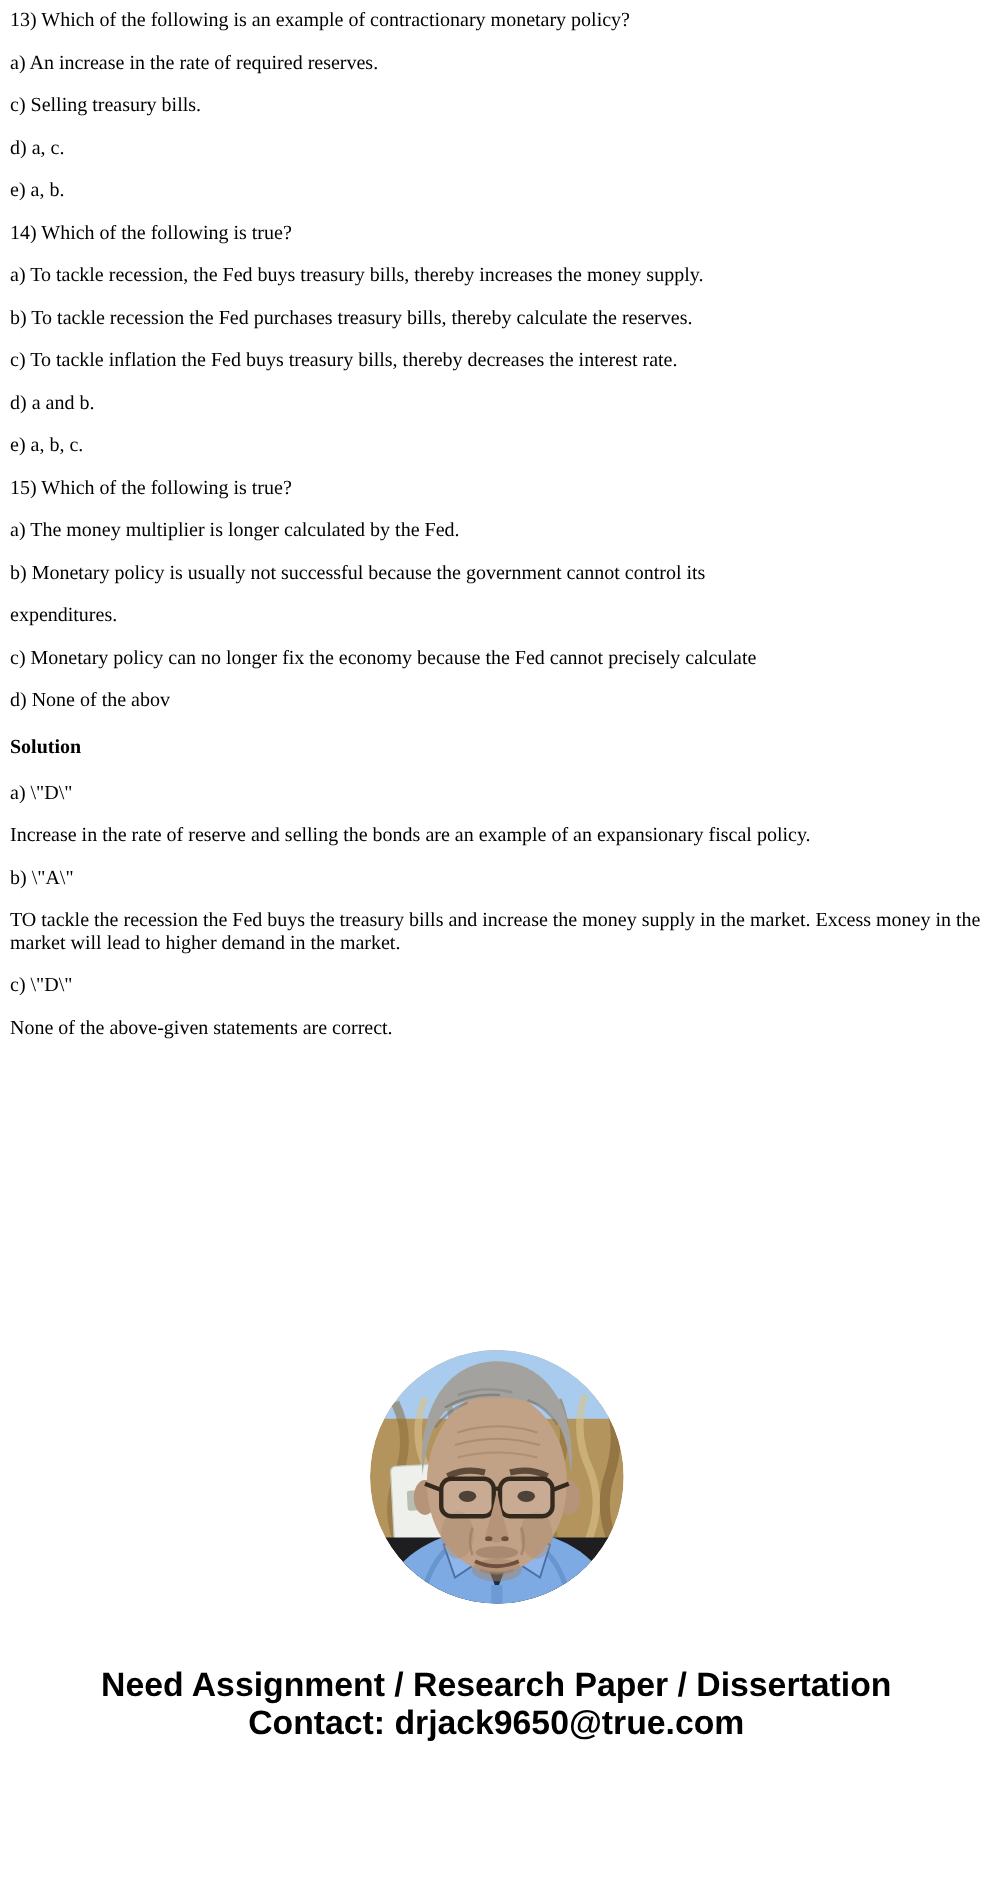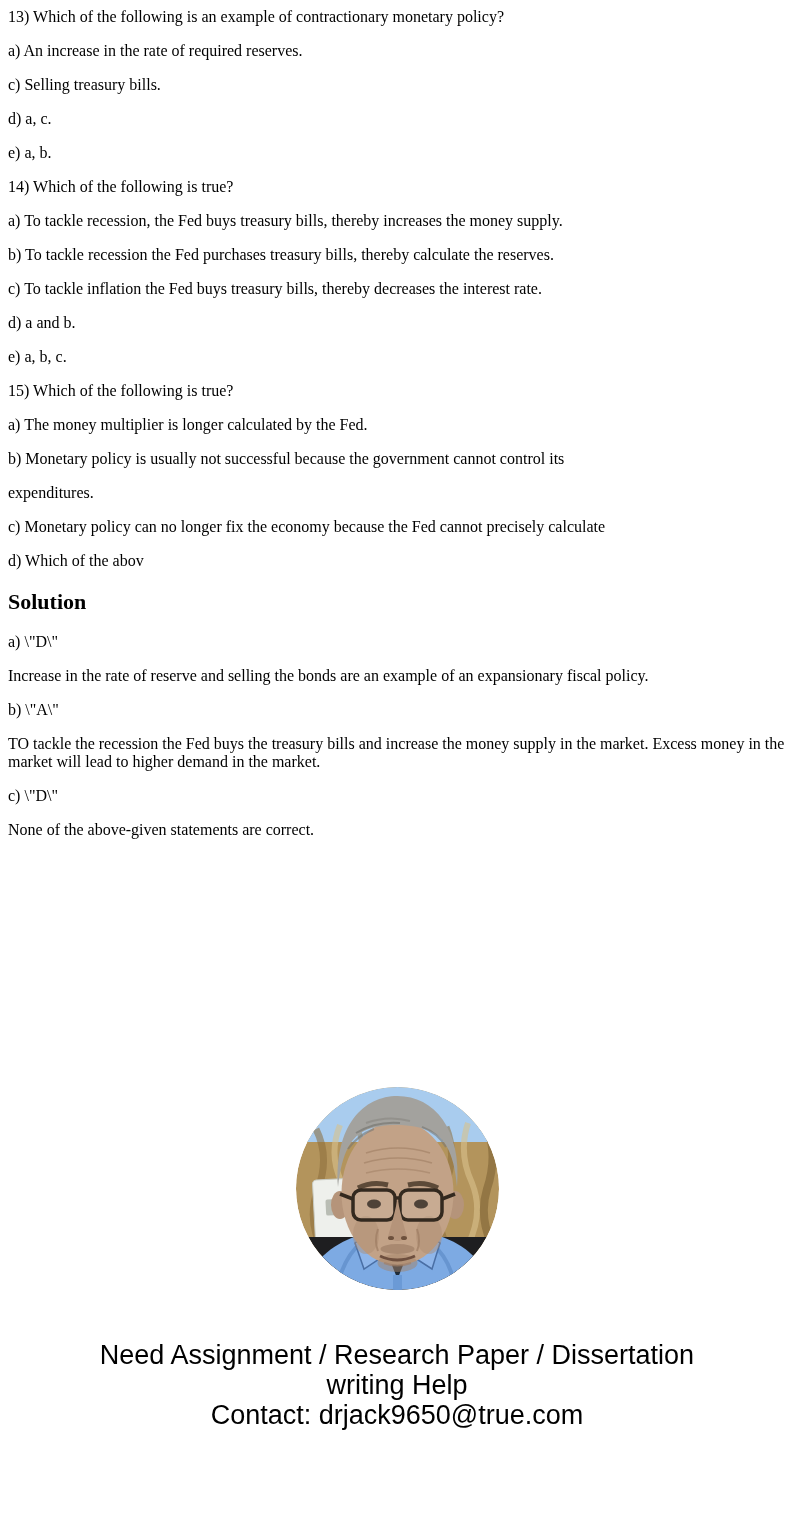--- a/index.html
+++ b/index.html
@@ -10,21 +10,21 @@
     margin: 8px;
     width: 778px;
     font-family: "Liberation Serif", serif;
     font-size: 16px;
   }
   main[data-name="document"] p {
     margin: 0 0 15.6px 0;
     line-height: 1.15;
   }
   h3[data-name="solution-heading"] {
-    font-size: 22px;
+    font-size: 16px;
     font-weight: bold;
     margin: 18.7px 0;
     line-height: 1.15;
   }
   .avatar-row {
     margin-top: 247px;
     text-align: center;
     height: 203px;
   }
   .avatar-circle {
@@ -32,21 +32,21 @@
     width: 203px;
     height: 203px;
     border-radius: 50%;
     overflow: hidden;
   }
   footer[data-name="footer-banner"] {
     margin-top: 50px;
     margin-bottom: 20px;
     text-align: center;
     font-family: "Liberation Sans", sans-serif;
-    font-weight: normal;
+    font-weight: bold;
     font-size: 27px;
     line-height: 30px;
     letter-spacing: 0px;
     color: #000000;
   }
 </style>
 </head>
 <body>
 
 <main data-name="document">
@@ -59,21 +59,21 @@
   <p data-name="question-paragraph">a) To tackle recession, the Fed buys treasury bills, thereby increases the money supply.</p>
   <p data-name="question-paragraph">b) To tackle recession the Fed purchases treasury bills, thereby calculate the reserves.</p>
   <p data-name="question-paragraph">c) To tackle inflation the Fed buys treasury bills, thereby decreases the interest rate.</p>
   <p data-name="question-paragraph">d) a and b.</p>
   <p data-name="question-paragraph">e) a, b, c.</p>
   <p data-name="question-paragraph">15) Which of the following is true?</p>
   <p data-name="question-paragraph">a) The money multiplier is longer calculated by the Fed.</p>
   <p data-name="question-paragraph">b) Monetary policy is usually not successful because the government cannot control its</p>
   <p data-name="question-paragraph">expenditures.</p>
   <p data-name="question-paragraph">c) Monetary policy can no longer fix the economy because the Fed cannot precisely calculate</p>
-  <p data-name="question-paragraph">d) Which of the abov</p>
+  <p data-name="question-paragraph">d) None of the abov</p>
 
   <h3 data-name="solution-heading">Solution</h3>
 
   <p data-name="solution-paragraph">a) \"D\"</p>
   <p data-name="solution-paragraph">Increase in the rate of reserve and selling the bonds are an example of an expansionary fiscal policy.</p>
   <p data-name="solution-paragraph">b) \"A\"</p>
   <p data-name="solution-paragraph">TO tackle the recession the Fed buys the treasury bills and increase the money supply in the market. Excess money in the market will lead to higher demand in the market.</p>
   <p data-name="solution-paragraph">c) \"D\"</p>
   <p data-name="solution-paragraph">None of the above-given statements are correct.</p>
 </main>
@@ -163,15 +163,14 @@
         <ellipse cx="101.5" cy="162" rx="17" ry="5" fill="#8f7059" opacity="0.5"></ellipse>
         <path d="M84 169 q17 8 35 0" stroke="#6e4f3e" stroke-width="3" fill="none"></path>
         <path d="M88 176 q13 5 27 0" stroke="#a17f66" stroke-width="2" fill="none" opacity="0.7"></path>
       </g>
     </svg>
   </span>
 </div>
 
 <footer data-name="footer-banner">
   <div data-name="footer-line-1">Need Assignment / Research Paper / Dissertation</div>
-  <div data-name="footer-line-2">writing Help</div>
   <div data-name="footer-line-3">Contact: drjack9650@true.com</div>
 </footer>
 
 </body></html>

